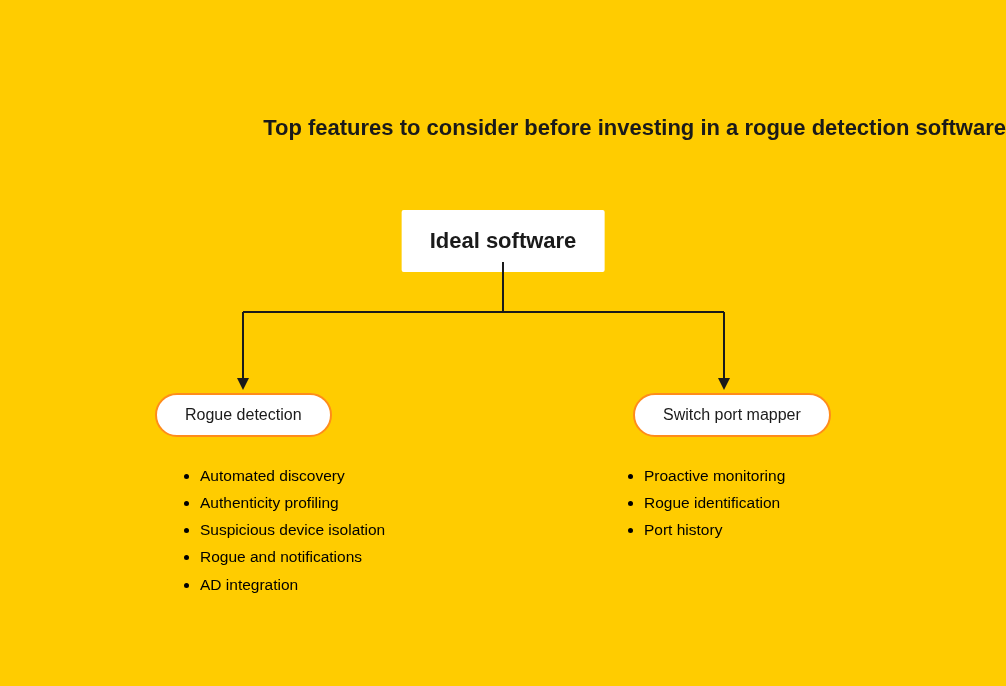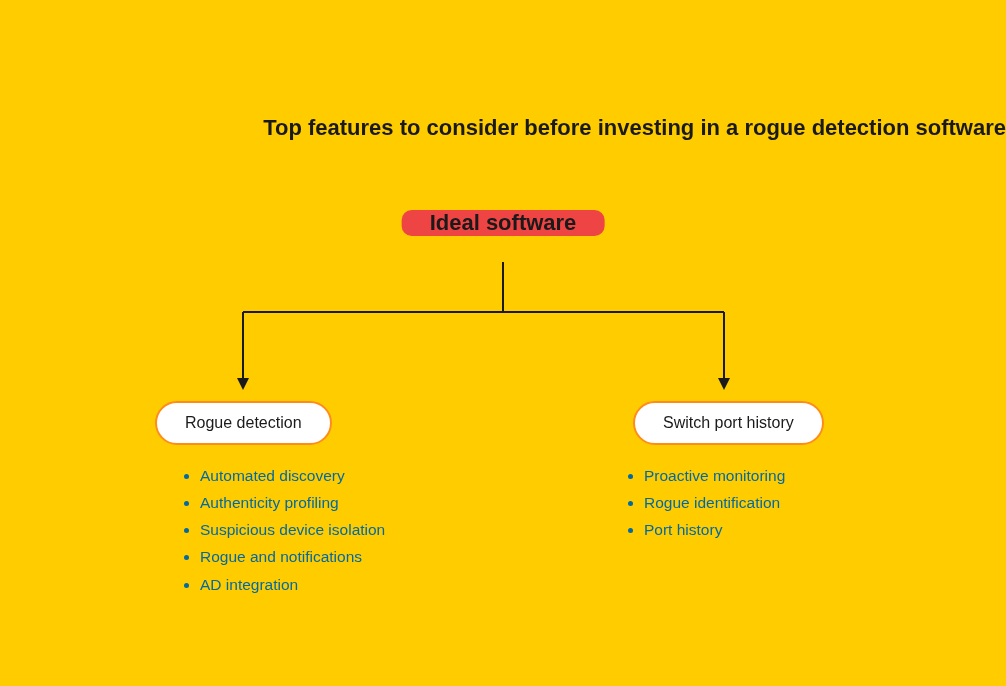--- a/index.html
+++ b/index.html
@@ -19,55 +19,54 @@
     text-align: right;
     font-size: 22px;
     font-weight: 700;
     color: #1a1a1a;
   }
   .root-box {
     position: absolute;
     top: 210px;
     left: 50%;
     transform: translateX(-50%);
-    background: #ef4444;
-    padding: 0 28px;
+    background: #ffffff;
+    padding: 18px 28px;
     font-size: 22px;
     font-weight: 700;
     color: #1a1a1a;
-    border-radius: 10px;
+    border-radius: 2px;
   }
   .connector {
     position: absolute;
     top: 262px;
     left: 0;
     width: 1006px;
     height: 140px;
     pointer-events: none;
   }
   .pill {
     position: absolute;
     top: 393px;
     background: #fff;
     border: 2px solid #ff8c1a;
     border-radius: 999px;
     padding: 11px 28px;
     font-size: 16px;
     color: #1a1a1a;
     font-weight: 400;
-    margin-top: 8px;
   }
   .pill.left { left: 155px; }
   .pill.right { left: 633px; }
   .features {
     position: absolute;
     top: 462px;
     list-style: disc;
     font-size: 15.5px;
-    color: #0369a1;
+    color: #000000;
     line-height: 1.75;
   }
   .features.left { left: 200px; }
   .features.right { left: 644px; }
   .features li { margin-left: 0; }
 </style>
 </head>
 <body>
 
 <h1 class="title">Top features to consider before investing in a rogue detection software</h1>
@@ -84,21 +83,21 @@
     <line x1="243" y1="50" x2="243" y2="118"></line>
 
     <line x1="724" y1="50" x2="724" y2="118"></line>
 
     <polygon points="243,128 237,116 249,116" fill="#1a1a1a" stroke="none"></polygon>
     <polygon points="724,128 718,116 730,116" fill="#1a1a1a" stroke="none"></polygon>
   </g>
 </svg>
 
 <div class="pill left">Rogue detection</div>
-<div class="pill right">Switch port history</div>
+<div class="pill right">Switch port mapper</div>
 
 <ul class="features left">
   <li>Automated discovery</li>
   <li>Authenticity profiling</li>
   <li>Suspicious device isolation</li>
   <li>Rogue and notifications</li>
   <li>AD integration</li>
 </ul>
 
 <ul class="features right">

